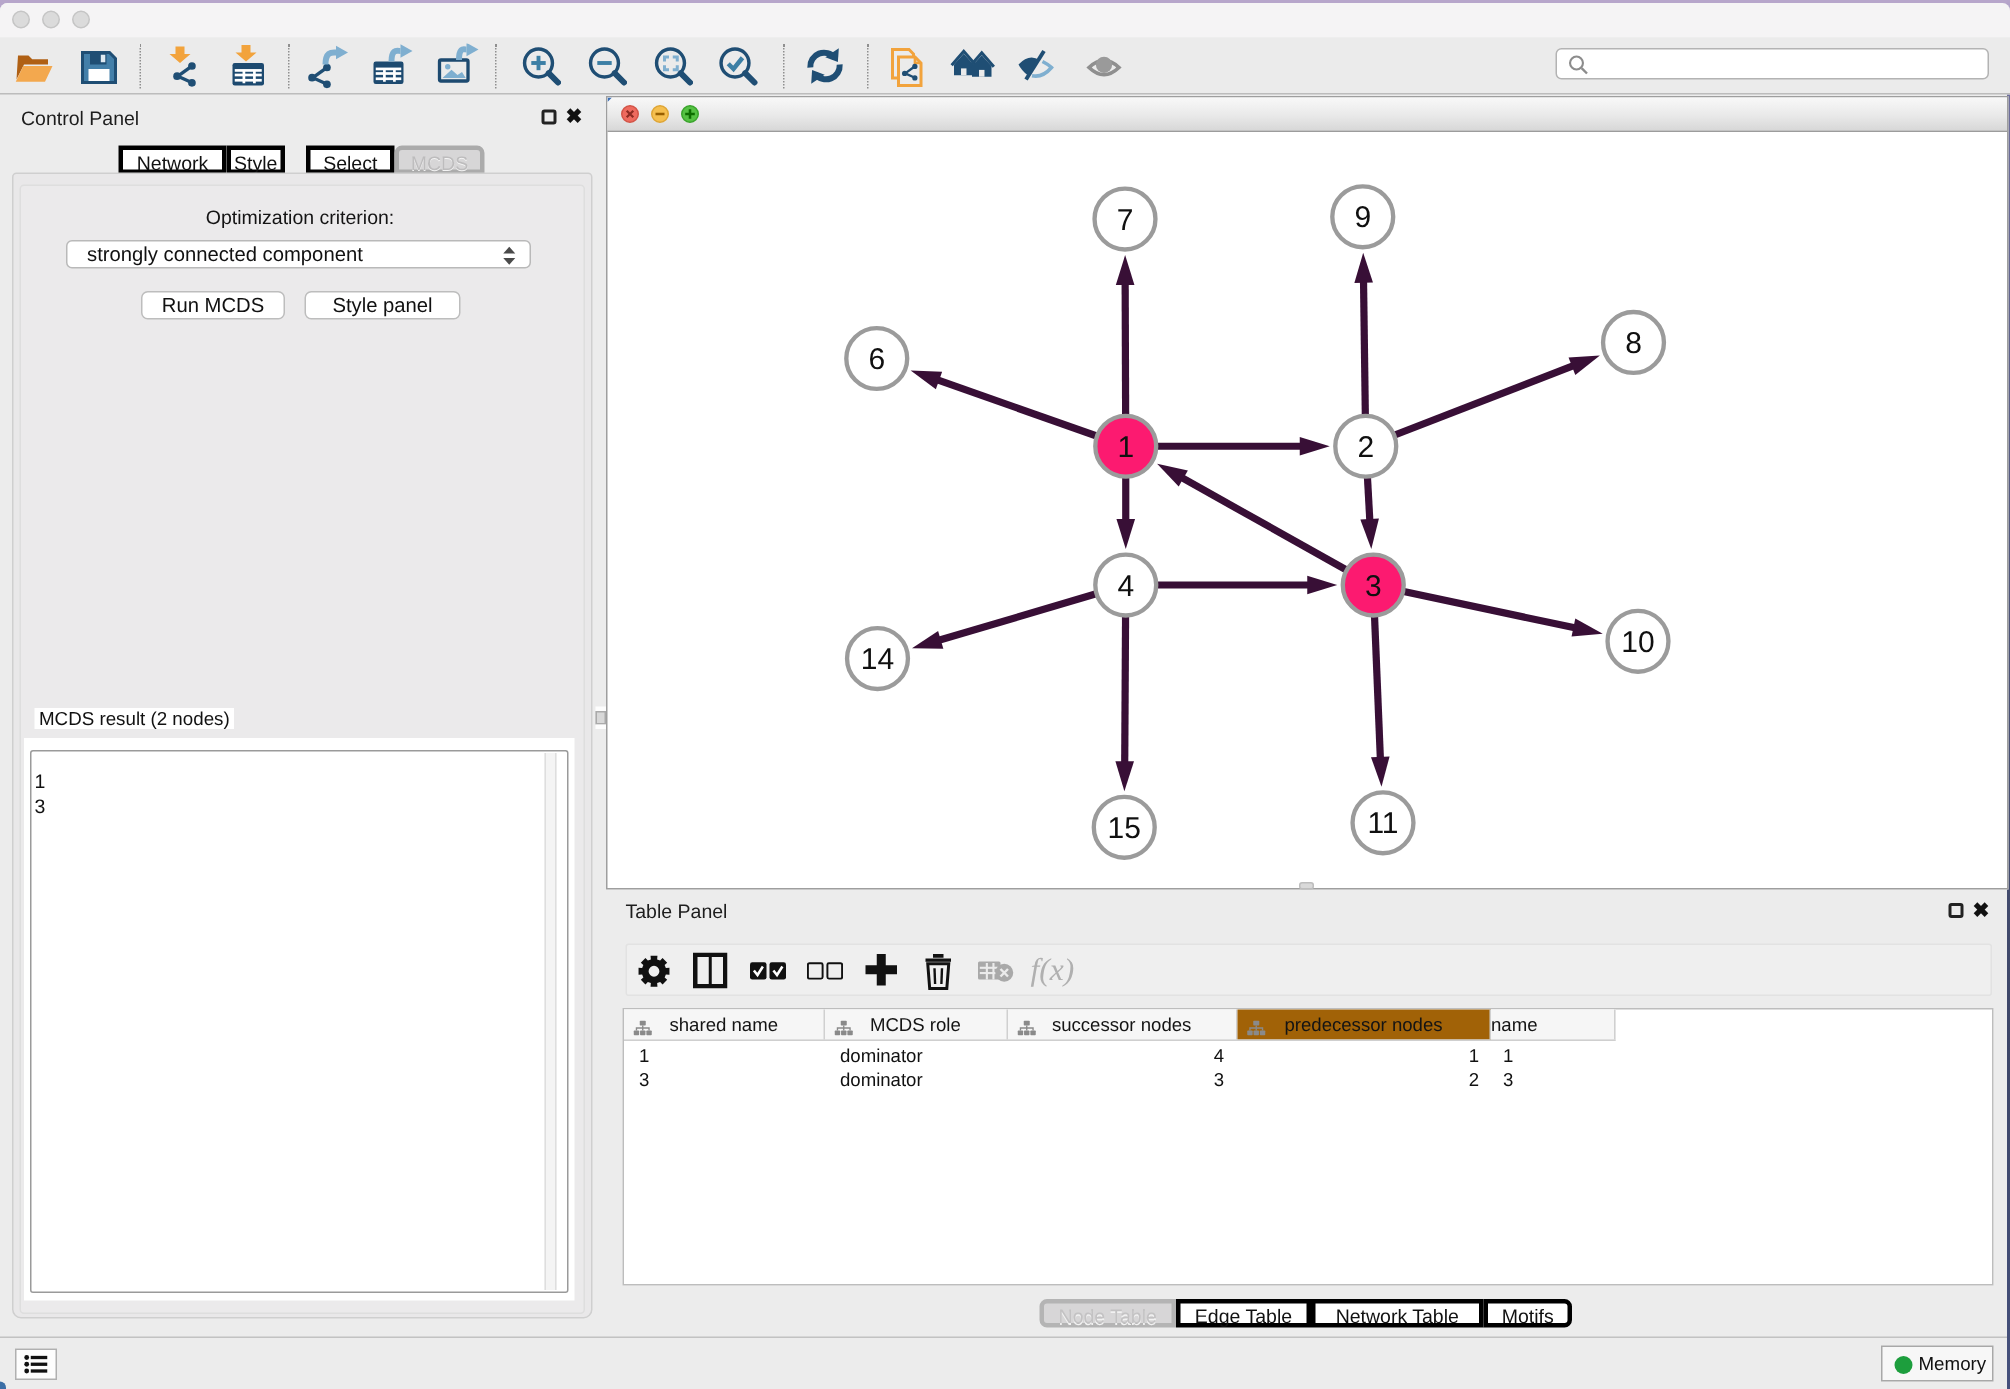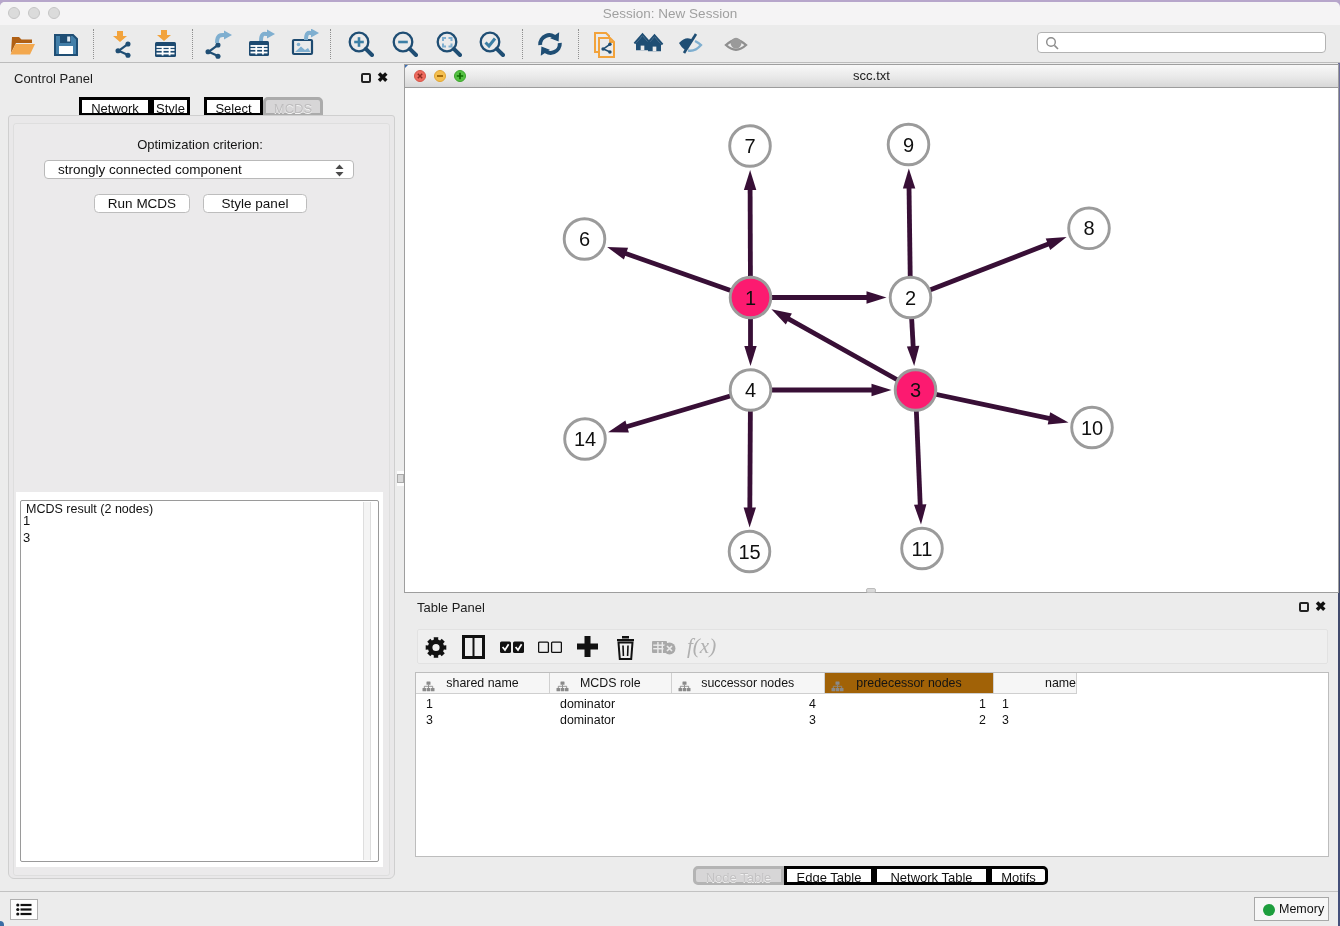--- a/index.html
+++ b/index.html
@@ -28,21 +28,20 @@
 </style>
 </head>
 <body>
 
 <div class="abs" style="left:1338px;top:0;width:2px;height:926px;background:linear-gradient(#b7a6cb,#6f6f9d 6%,#4c5377 45%,#3d4668 75%,#45507c)"></div>
 <div class="app"></div>
 <div class="titlebar">
   <div class="tl" style="left:8px"></div>
   <div class="tl" style="left:28px"></div>
   <div class="tl" style="left:48px"></div>
-  <div class="apptitle">Session: New Session</div>
 </div>
 <div class="toolbar" id="maintoolbar">
   <div class="vsep" style="left:93px"></div>
   <div class="vsep" style="left:192px"></div>
   <div class="vsep" style="left:330px"></div>
   <div class="vsep" style="left:522px"></div>
   <div class="vsep" style="left:578px"></div>
   <div class="searchbox">
       <svg width="15" height="15" style="position:absolute;left:7px;top:3px" viewBox="0 0 15 15">
         <circle cx="6" cy="6" r="4.3" fill="none" stroke="#8c8c8c" stroke-width="1.4"></circle>
@@ -180,21 +179,21 @@
   <svg class="abs" style="right:8px;top:2.5px" width="11" height="13" viewBox="0 0 11 13">
       <path d="M1.5 5 L5.5 0.5 L9.5 5 Z" fill="#4a4a4a"></path>
       <path d="M1.5 8 L5.5 12.5 L9.5 8 Z" fill="#4a4a4a"></path>
     </svg>
 </div>
 <div class="btn" style="left:94px;top:194px;width:96px;height:19px;line-height:17px">Run MCDS</div>
 <div class="btn" style="left:203px;top:194px;width:104px;height:19px;line-height:17px">Style panel</div>
 
 <div class="abs" style="left:16px;top:492px;width:367px;height:375px;background:#fff"></div>
 <div class="abs" style="left:20px;top:500px;width:359px;height:362px;border:1px solid #9a9a9a;border-radius:2px;box-sizing:border-box"></div>
-<div class="abs" style="left:23px;top:502px;background:#fff;padding:0 3px;font-size:12.5px;color:#111">MCDS result (2 nodes)</div>
+<div class="abs" style="left:23px;top:472px;background:#fff;padding:0 3px;font-size:12.5px;color:#111">MCDS result (2 nodes)</div>
 <div class="abs" style="left:363px;top:502px;width:8px;height:358px;background:#f4f4f4;border-left:1px solid #dedede;border-right:1px solid #dedede;box-sizing:border-box"></div>
 <div class="abs" style="left:23px;top:512px;font-size:13px;color:#111;line-height:17px">1<br>3</div>
 
 <div class="abs" style="left:397px;top:471px;width:7px;height:3px;background:#fdfdfd"></div>
 <div class="abs" style="left:397px;top:474px;width:7px;height:9px;background:#d8d8d8;border:1px solid #aaa;box-sizing:border-box"></div>
 <div class="abs" style="left:397px;top:483px;width:7px;height:3px;background:#fdfdfd"></div>
 
 <div class="netwin">
   <div class="nettitle">
     <svg class="abs" style="left:0;top:0" width="3" height="3" viewBox="0 0 3 3">
@@ -208,21 +207,20 @@
     <div class="mac" style="left:29px;background:#f5bf4f;border:1px solid #dfa636">
         <svg width="10" height="10" viewBox="0 0 10 10" style="position:absolute;left:0;top:0">
           <path d="M2 5 L8 5" stroke="#985f00" stroke-width="1.7"></path>
         </svg>
       </div>
     <div class="mac" style="left:49px;background:#55c143;border:1px solid #3aa42c">
         <svg width="10" height="10" viewBox="0 0 10 10" style="position:absolute;left:0;top:0">
           <path d="M5 1.8 L5 8.2 M1.8 5 L8.2 5" stroke="#0d6d00" stroke-width="1.7"></path>
         </svg>
       </div>
-    <div class="abs" style="left:0;top:3px;width:100%;text-align:center;font-size:13px;color:#1a1a1a">scc.txt</div>
   </div>
   <div class="abs" style="left:461px;top:523px;width:10px;height:5px;background:#d9d9d9;border:1px solid #bdbdbd;border-radius:2px;box-sizing:border-box"></div>
 </div>
 
 <svg width="933" height="506" viewBox="0 0 933 506" style="position:absolute;left:405px;top:87px">
 <line x1="345.5" y1="210.5" x2="345.1" y2="100.5" stroke="#380f36" stroke-width="4.8"></line>
 <polygon points="345.1,83.0 351.3,103.0 338.9,103.0" fill="#380f36"></polygon>
 <line x1="345.5" y1="210.5" x2="218.6" y2="165.8" stroke="#380f36" stroke-width="4.8"></line>
 <polygon points="202.1,160.0 223.1,160.8 218.9,172.5" fill="#380f36"></polygon>
 <line x1="345.5" y1="210.5" x2="464.0" y2="210.5" stroke="#380f36" stroke-width="4.8"></line>
@@ -382,21 +380,21 @@
 <div class="abs" style="left:825px;top:673px;width:169px;height:20px;border-right:1px solid #d0d0d0;box-sizing:border-box;background:#a16207;text-align:center;font-size:12.4px;color:#141414;line-height:20px;white-space:nowrap">predecessor nodes</div>
 <div class="abs" style="left:831px;top:678px"><svg width="13" height="11" viewBox="0 0 13 11">
       <g fill="#8a8a8a">
         <rect x="4.5" y="0.5" width="4" height="3.2" rx="0.5"></rect>
         <rect x="0.5" y="7" width="3.6" height="3.2" rx="0.5"></rect>
         <rect x="4.7" y="7" width="3.6" height="3.2" rx="0.5"></rect>
         <rect x="8.9" y="7" width="3.6" height="3.2" rx="0.5"></rect>
         <path d="M6.5 3.7 L6.5 5.3 M2.3 7 L2.3 5.3 L10.7 5.3 L10.7 7 M6.5 5.3 L6.5 7" fill="none" stroke="#8a8a8a" stroke-width="0.9"></path>
       </g>
     </svg></div>
-<div class="abs" style="left:994px;top:673px;width:83px;height:20px;border-right:1px solid #d0d0d0;box-sizing:border-box;background:#f6f6f6;text-align:right;font-size:12.4px;color:#141414;line-height:20px;white-space:nowrap">name</div>
+<div class="abs" style="left:994px;top:673px;width:83px;height:20px;border-right:1px solid #d0d0d0;box-sizing:border-box;background:#f6f6f6;text-align:left;font-size:12.4px;color:#141414;line-height:20px;white-space:nowrap">name</div>
 <div class="abs" style="left:416px;top:693px;width:661px;height:1px;background:#cfcfcf"></div>
 <div class="abs" style="left:426px;top:697px;font-size:12.4px;color:#111">1</div>
 <div class="abs" style="left:560px;top:697px;font-size:12.4px;color:#111">dominator</div>
 <div class="abs" style="left:671px;top:697px;width:145px;text-align:right;font-size:12.4px;color:#111">4</div>
 <div class="abs" style="left:825px;top:697px;width:161px;text-align:right;font-size:12.4px;color:#111">1</div>
 <div class="abs" style="left:1002px;top:697px;font-size:12.4px;color:#111">1</div>
 <div class="abs" style="left:426px;top:713px;font-size:12.4px;color:#111">3</div>
 <div class="abs" style="left:560px;top:713px;font-size:12.4px;color:#111">dominator</div>
 <div class="abs" style="left:671px;top:713px;width:145px;text-align:right;font-size:12.4px;color:#111">3</div>
 <div class="abs" style="left:825px;top:713px;width:161px;text-align:right;font-size:12.4px;color:#111">2</div>

